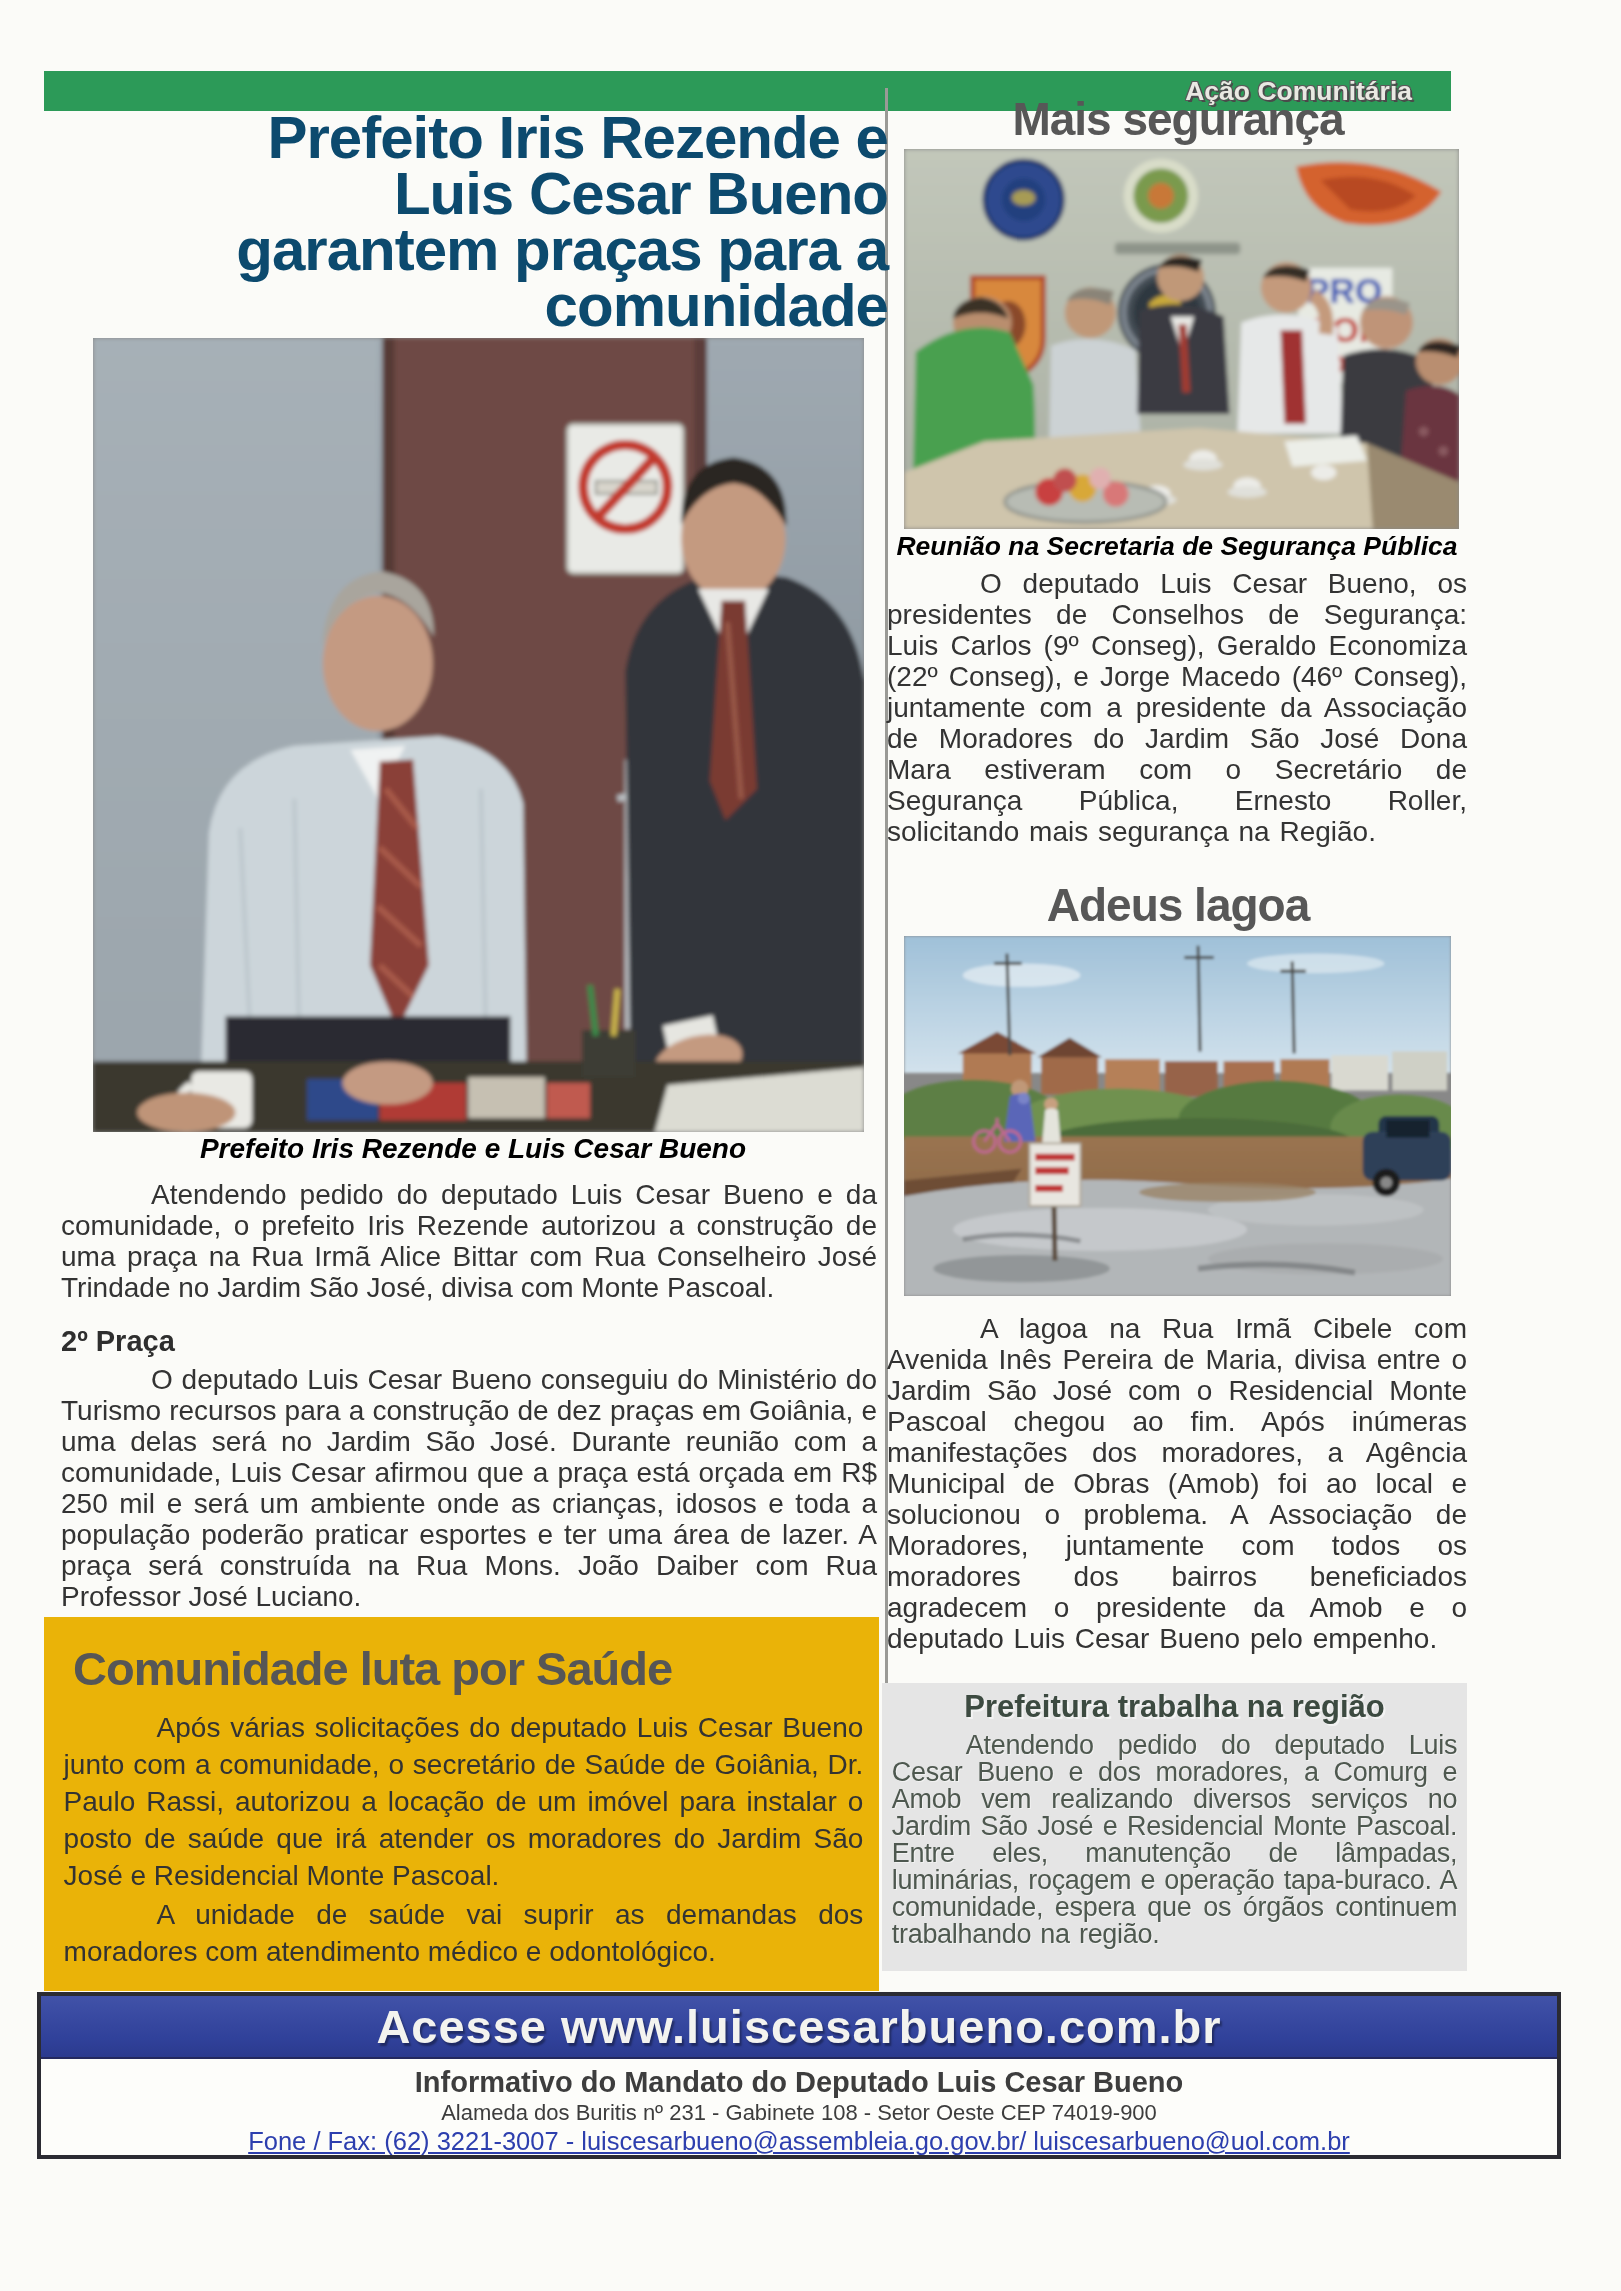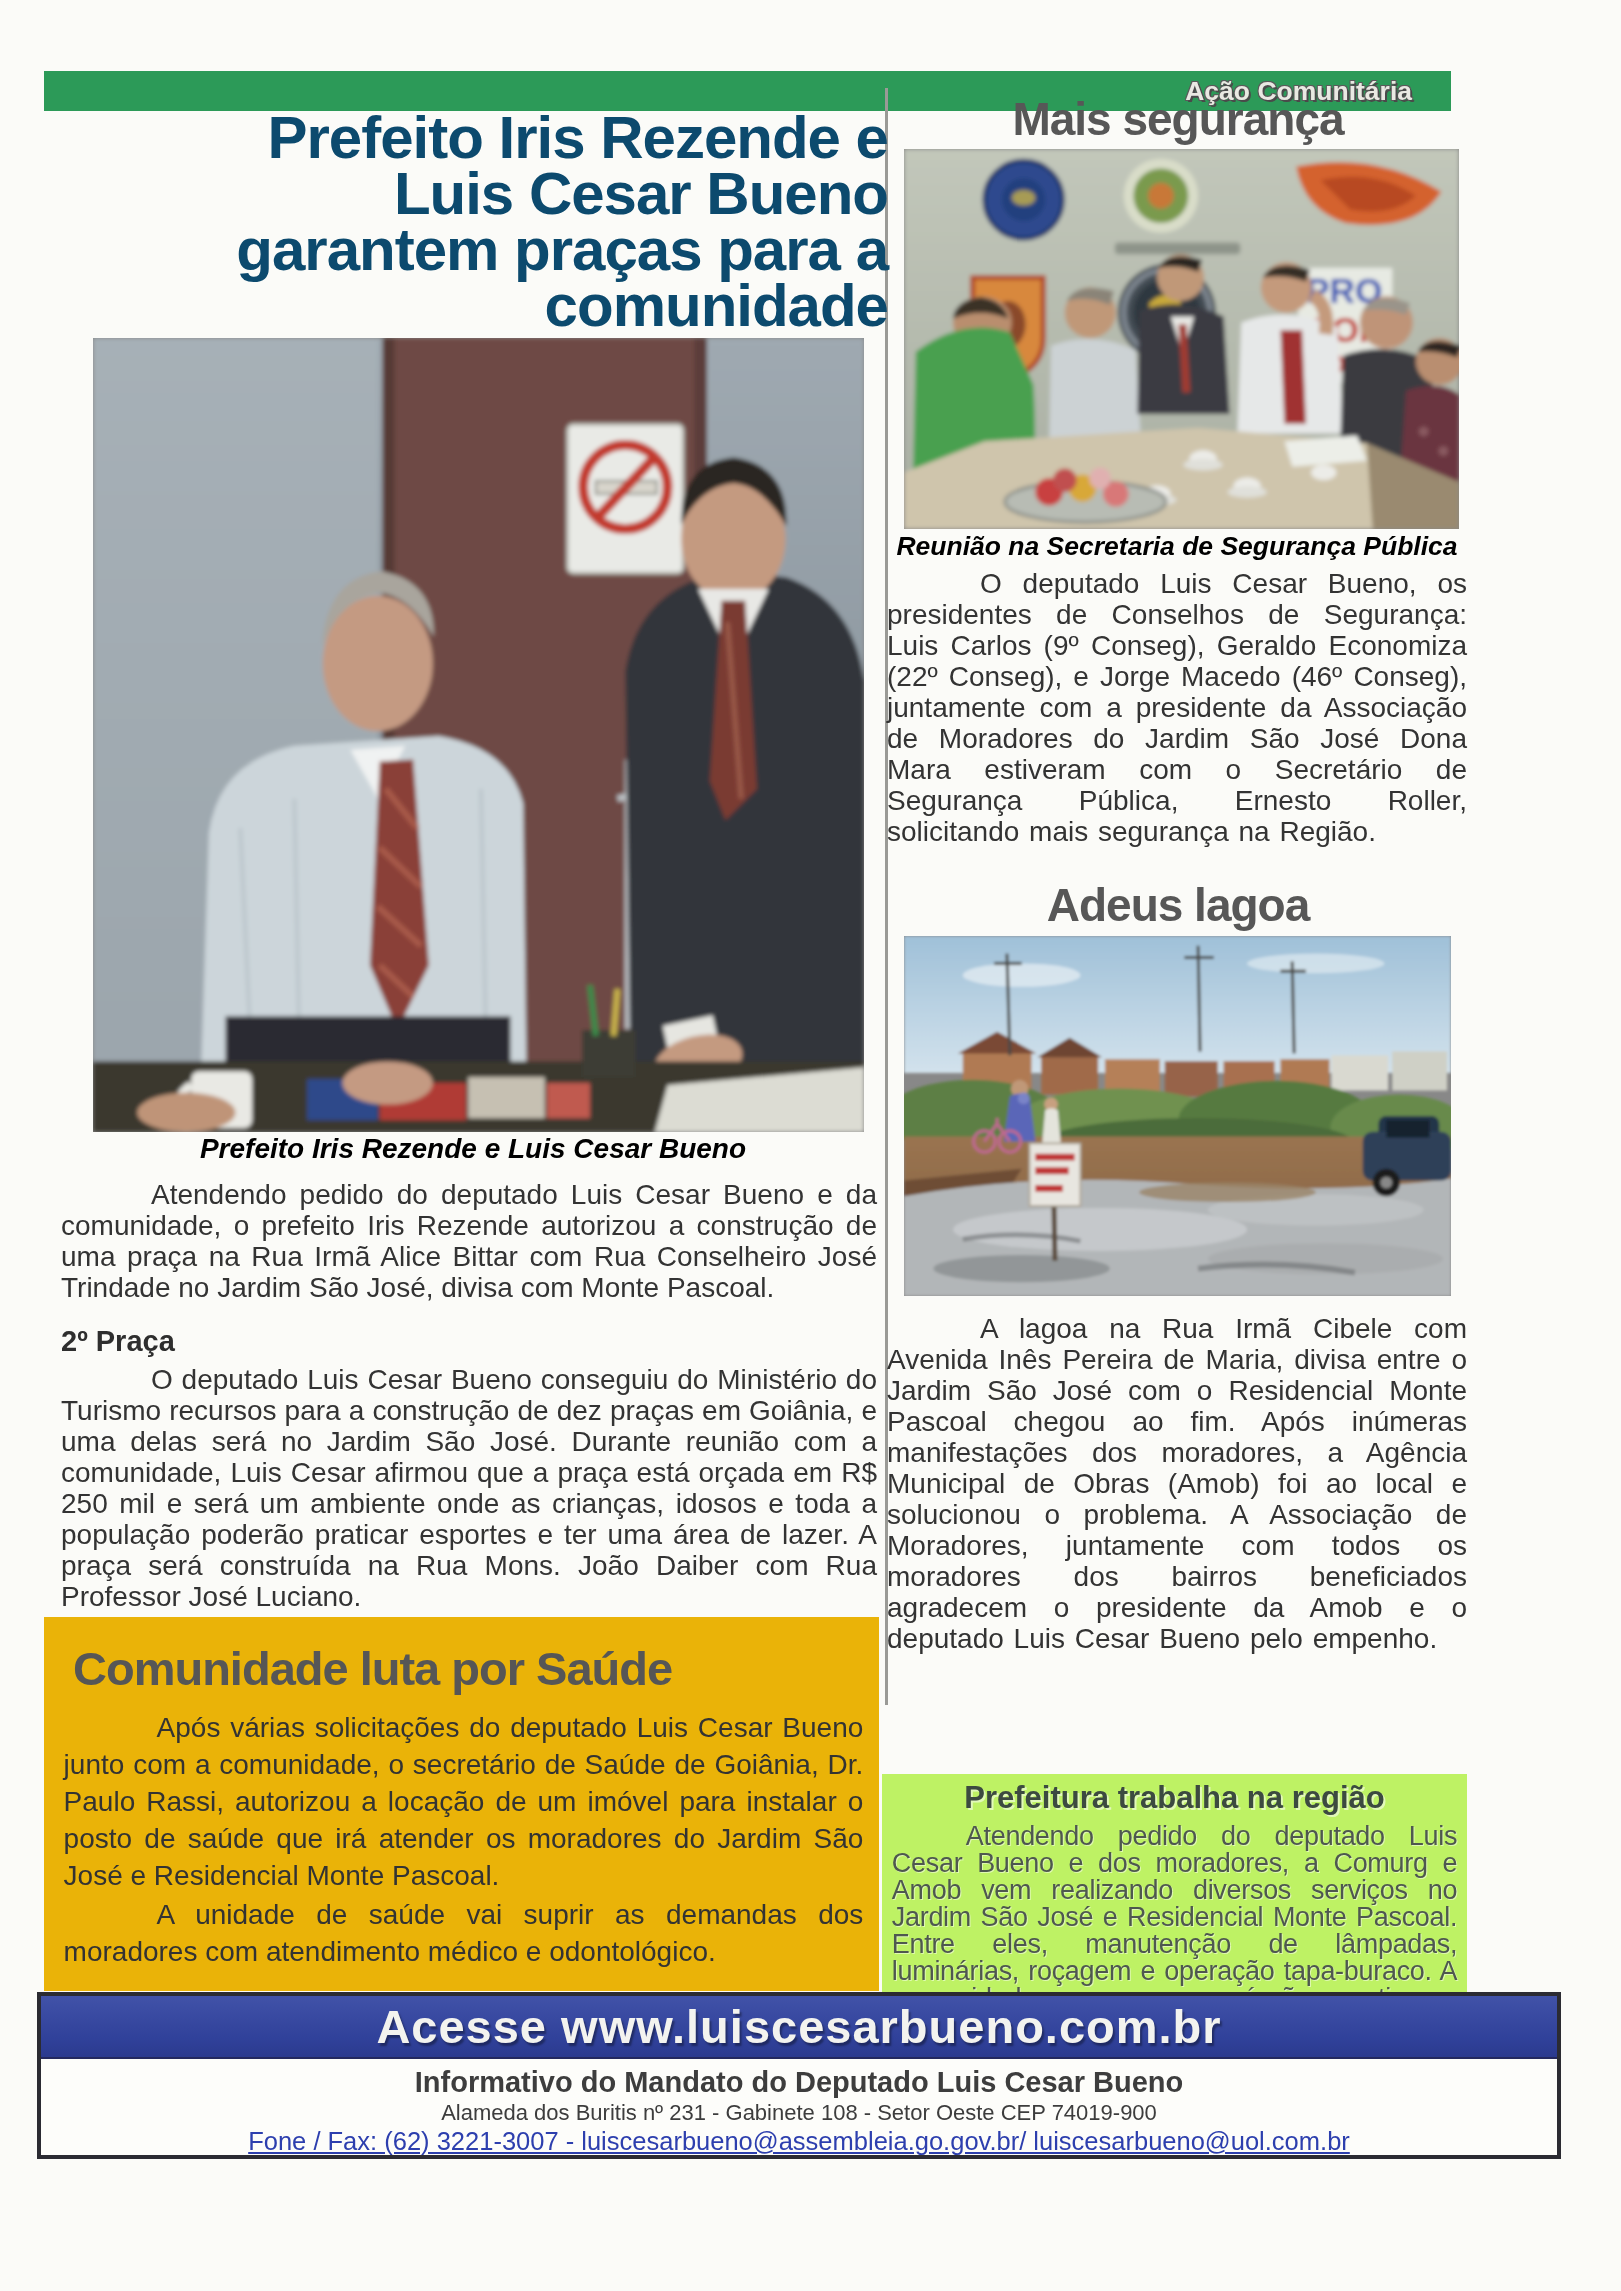--- a/index.html
+++ b/index.html
@@ -34,21 +34,21 @@
 
   .subhead { font-size:29px; font-weight:bold; color:#2e2e2e; }
 
   
   .health-box { left:44px; top:1617px; width:835px; height:374px; background:#eab308; }
   .health-title { margin:23.5px 0 0 29px; font-size:47px; font-weight:bold; color:#565656; letter-spacing:-1px; }
   .health-p { margin:13.7px 15.7px 0 19.6px; font-size:28px; line-height:37px; text-align:justify; text-indent:93px; color:#333333; }
   .health-p2 { margin-top:2px; }
 
   
-  .works-box { left:882px; top:1774px; width:585px; height:288px; background:#bef264; padding:5.9px 9.8px 0 9.8px; }
+  .works-box { left:882px; top:1683px; width:585px; height:288px; background:#e5e5e5; padding:5.9px 9.8px 0 9.8px; }
   .works-title { text-align:center; font-size:31px; font-weight:bold; color:#3c4a40;
                  text-shadow:2px 2px 0 rgba(255,255,255,.55); }
   .works-body { margin-top:6.9px; font-size:27px; line-height:27px; text-align:justify; text-indent:74px;
                 color:#4e584f; letter-spacing:-0.3px; word-spacing:2px;
                 text-shadow:1px 1px 0 rgba(255,255,255,.5); }
 
   
   .footer-box { left:37px; top:1992px; width:1524px; height:167px; border:4.9px solid #2b2b32; background:#fdfdfa; }
   .web-banner { height:63px; background:linear-gradient(180deg,#4152a8 0%,#30419a 70%,#2b3a8e 100%);
                 border-bottom:2.9px solid #23285e; display:flex; align-items:center; justify-content:center; }

